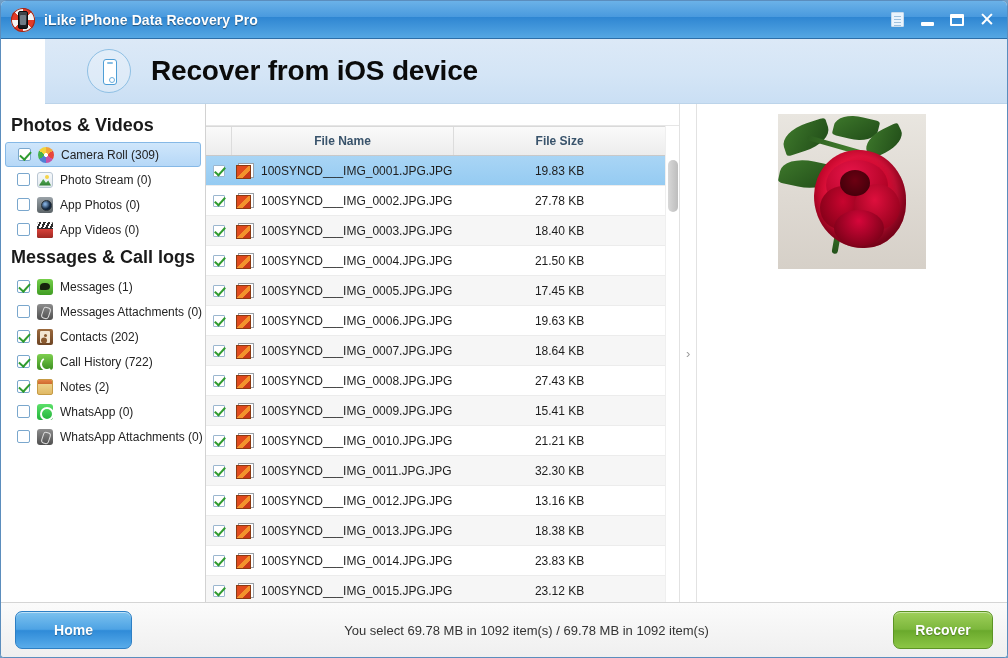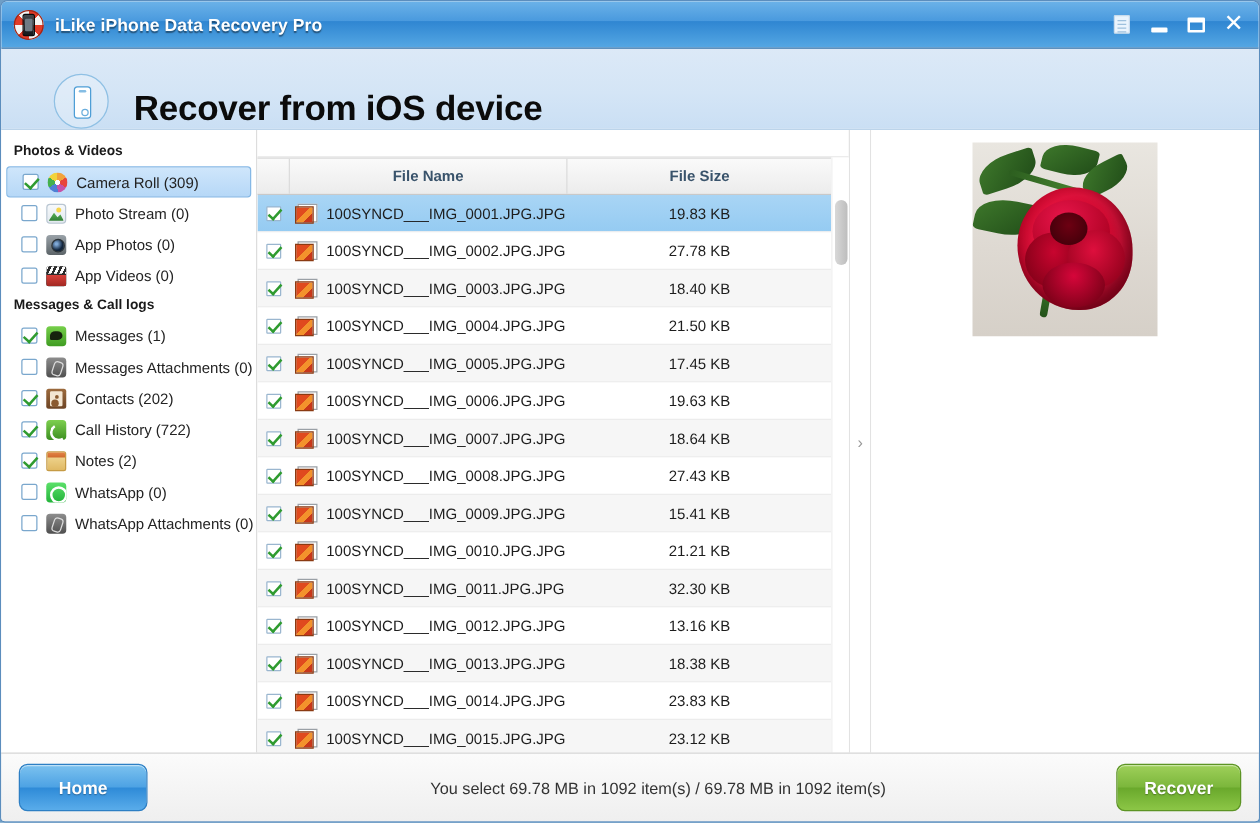--- a/index.html
+++ b/index.html
@@ -65,21 +65,21 @@
   .ic-min { width: 13px; height: 4px; background:#ffffff; border-radius:1px; margin-top:8px; }
   .ic-max { width: 14px; height: 12px; border:2px solid #ffffff; border-top-width:4px; border-radius:1px; }
   .ic-close { font-size: 19px; line-height: 19px; font-weight: 400; color:#ffffff;
               font-family:"Liberation Sans", sans-serif; }
 
   
   .header {
     height: 65px; flex: 0 0 65px;
     background: linear-gradient(to bottom, #dce9f7 0%, #d4e5f6 55%, #cadff4 100%);
     border-bottom: 1px solid #bcd4ea;
-    display: flex; align-items: flex-end; padding-left: 42px;
+    display: flex; align-items: center; padding-left: 42px; margin-left: 44px;
   }
   .hdr-icon {
     width: 44px; height: 44px; border-radius: 50%;
     border: 1px solid #8fc0e4; position: relative; flex: 0 0 44px;
     background: rgba(255,255,255,.25);
   }
   .hdr-icon .dev {
     position:absolute; left: 15px; top: 9px; width: 14px; height: 26px;
     border: 1.5px solid #4e9ed6; border-radius: 3px; background: #ffffff;
   }
@@ -98,21 +98,21 @@
 
   
   .body { flex: 1 1 auto; display: flex; min-height: 0; background: #ffffff; }
 
   
   .sidebar {
     width: 205px; flex: 0 0 205px; background: #ffffff;
     border-right: 1px solid #d2d2d2; padding-top: 6px; overflow: hidden;
   }
   .grp-title {
-    font-size: 11px; font-weight: bold; color: #1a1a1a;
+    font-size: 18px; font-weight: bold; color: #1a1a1a;
     padding: 5px 0 6px 10px;
   }
   .side-item {
     display: flex; align-items: center; height: 25px;
     padding-left: 12px; margin: 0 4px; border-radius: 3px;
     font-size: 12px; color: #232323;
   }
   .side-item.selected {
     background: linear-gradient(to bottom,#cfe6fb,#b6d8f7);
     border: 1px solid #85b8e6;
@@ -291,21 +291,21 @@
     border-top: 1px solid #d5d5d5;
     display: flex; align-items: center; padding: 0 14px;
     position: relative;
   }
   .btn {
     height: 38px; border-radius: 7px; color:#ffffff; font-size: 14px; font-weight: bold;
     display:flex; align-items:center; justify-content:center;
     text-shadow: 0 1px 1px rgba(0,0,0,.32);
   }
   .btn-home {
-    width: 103px;
+    width: 117px;
     background: linear-gradient(to bottom,#7cc2ef 0%,#4ea3e4 48%,#2f8bd8 52%,#59acea 100%);
     border: 1px solid #2d7fc4;
     box-shadow: inset 0 1px 0 rgba(255,255,255,.5);
   }
   .btn-recover {
     width: 100px;
     background: linear-gradient(to bottom,#9fd05a 0%,#7cb73c 48%,#6aa92c 52%,#8cc646 100%);
     border: 1px solid #5c9424;
     box-shadow: inset 0 1px 0 rgba(255,255,255,.45);
   }

